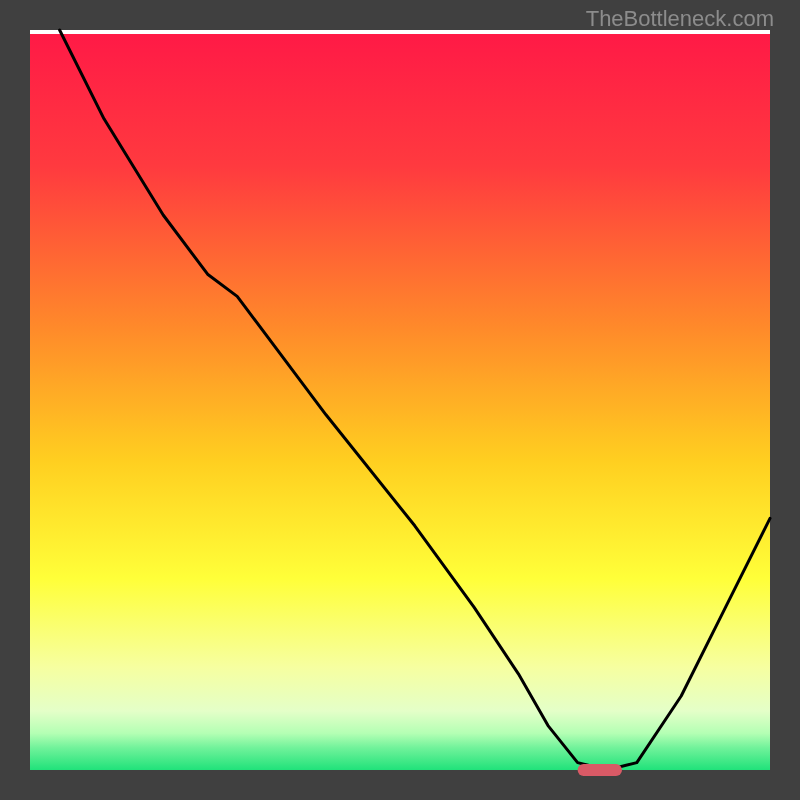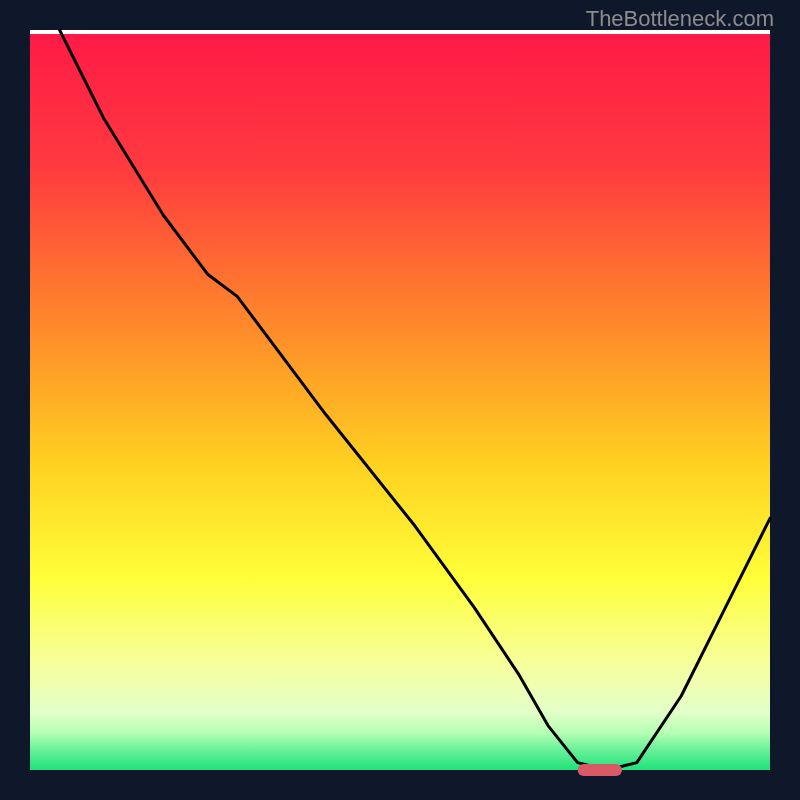--- a/index.html
+++ b/index.html
@@ -10,21 +10,21 @@
     height: 800px;
     overflow: hidden;
     position: relative;
   }
   .frame {
     position: absolute;
     left: 0;
     top: 0;
     width: 800px;
     height: 800px;
-    background: #0f172a;
+    background: #404040;
   }
   .plot-area {
     position: absolute;
     left: 30px;
     top: 30px;
     width: 740px;
     height: 740px;
     
   }
   .watermark {

